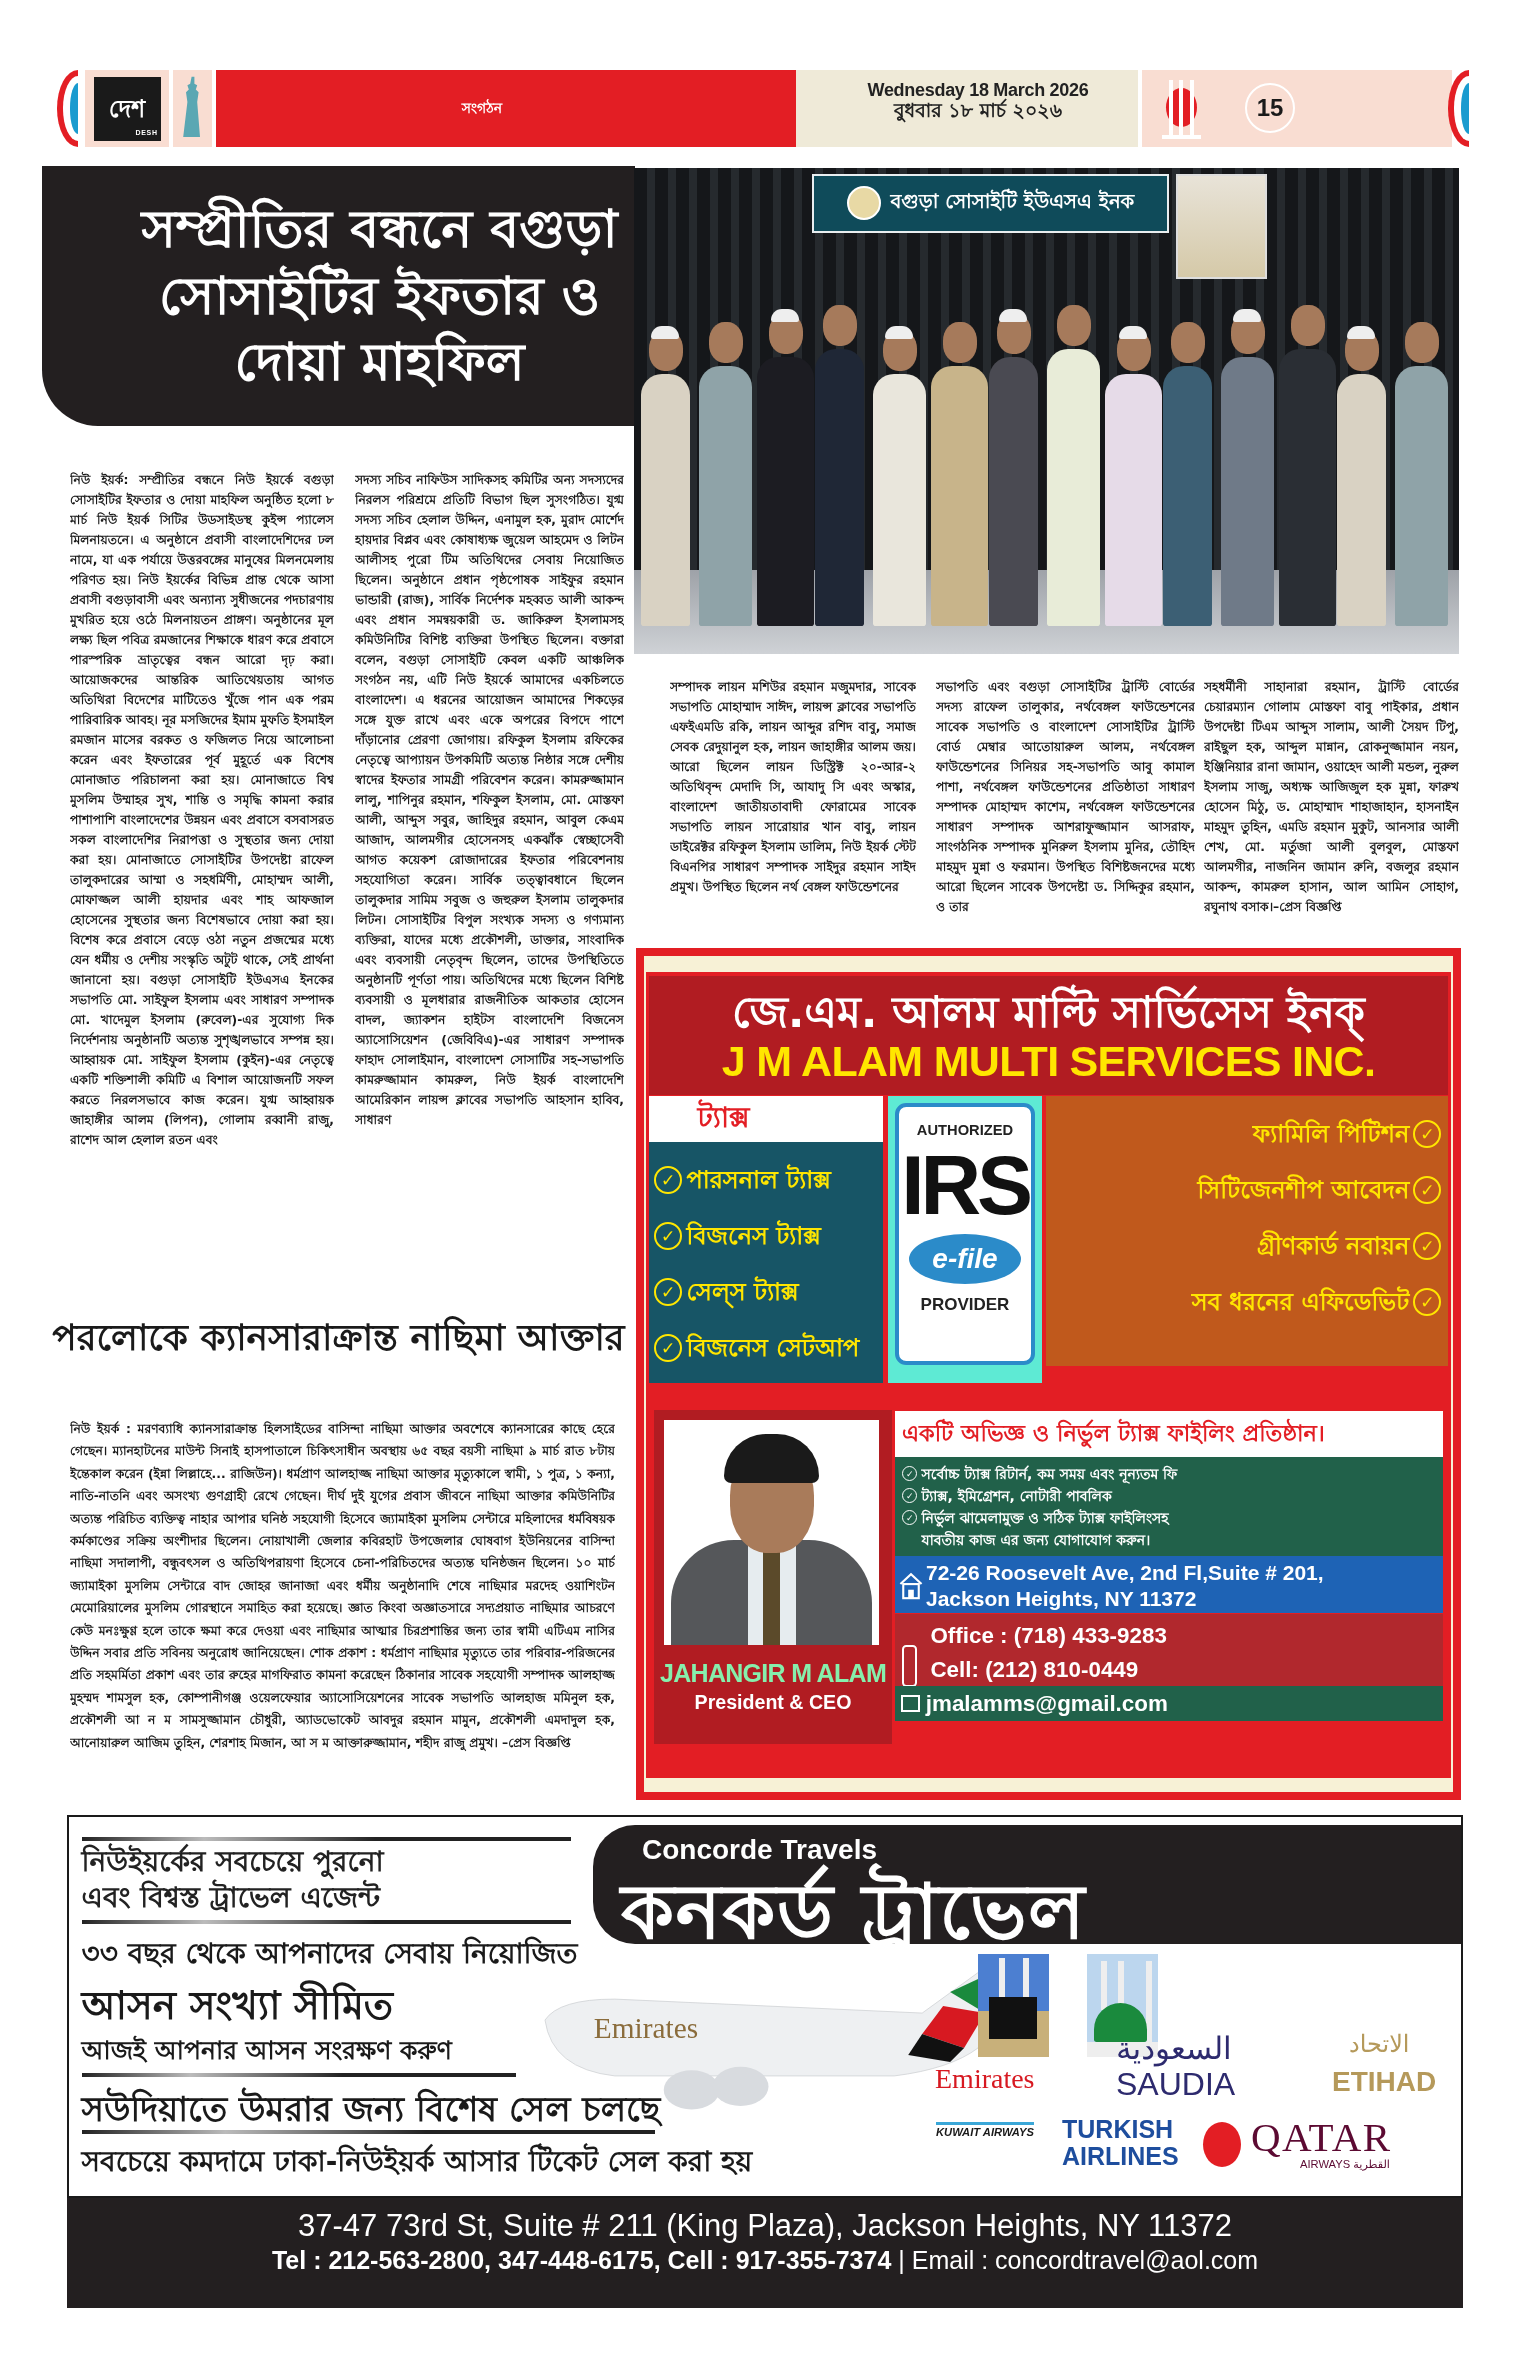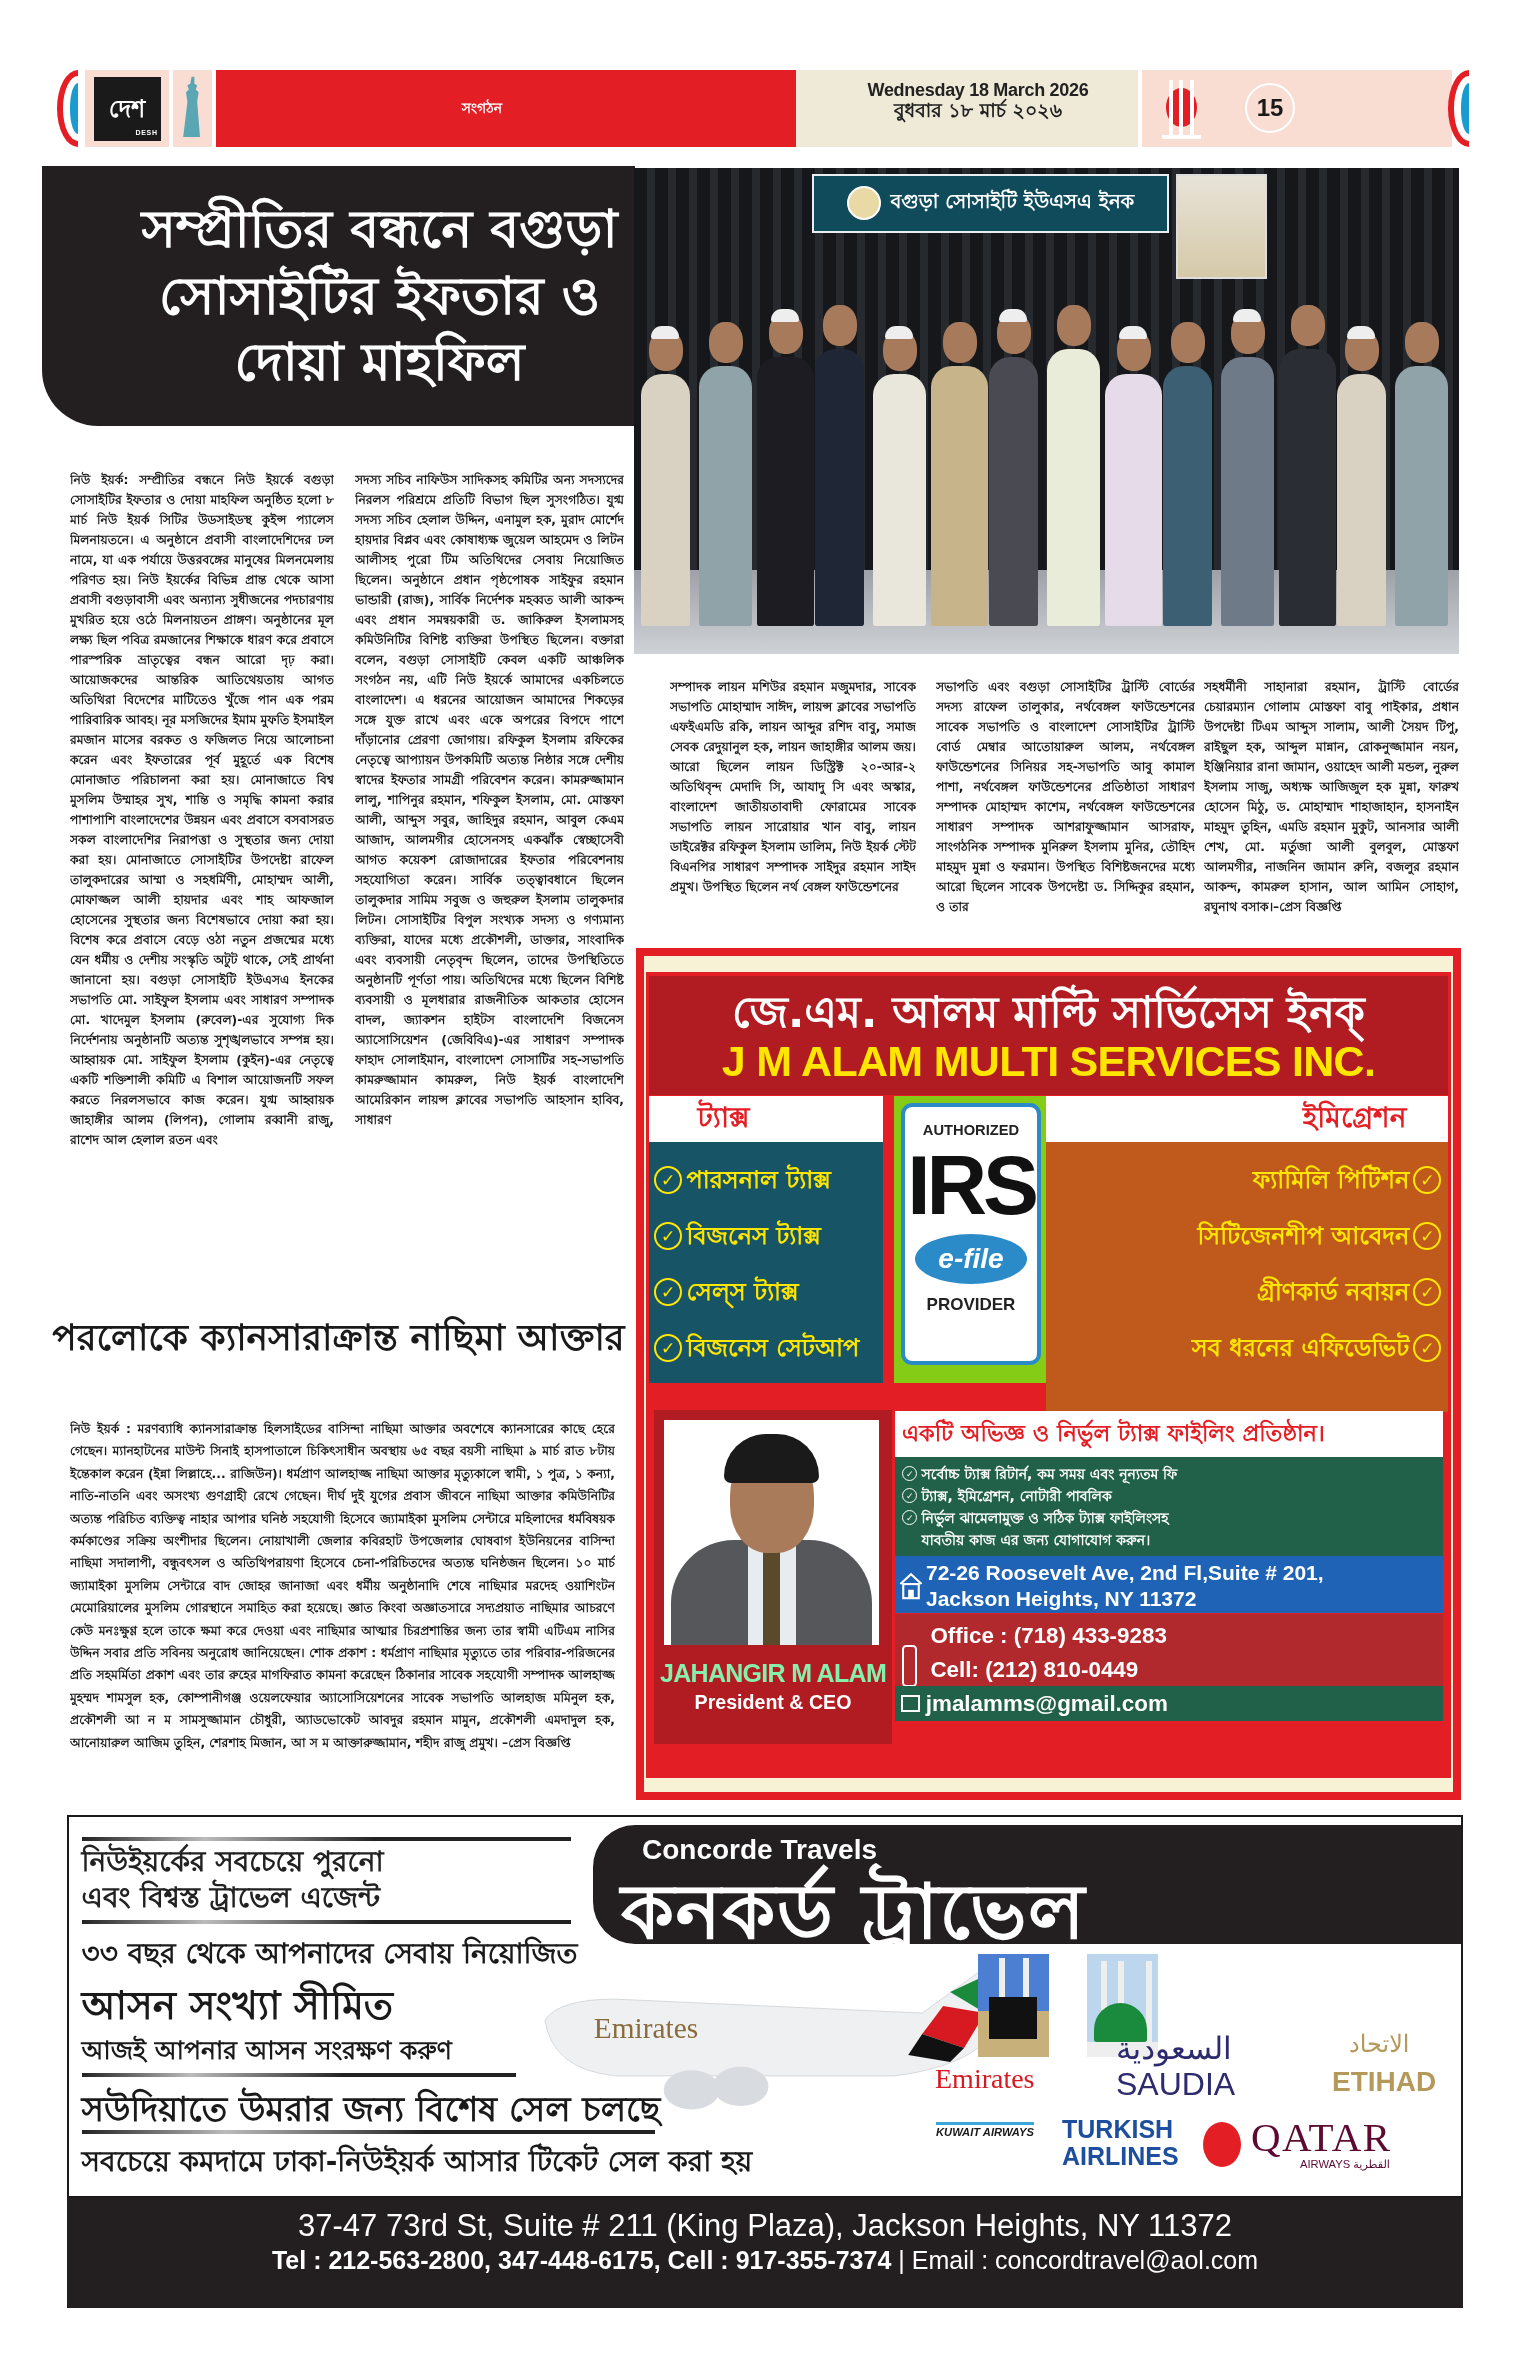--- a/index.html
+++ b/index.html
@@ -76,21 +76,21 @@
   .jm-left { position: absolute; left: 12.6px; top: 148px; width: 234px; height: 287px; }
   .jm-left .hd, .jm-right .hd { height: 46px; background: #fff; color: #e31e24; font-size: 28px; font-weight: bold; display: flex; align-items: center; }
   .jm-left .hd { justify-content: flex-start; padding-left: 49px; }
   .jm-left .list { background: #175566; height: 241px; padding: 9.8px 5.6px; }
   .jm-right { position: absolute; left: 410px; top: 148px; right: 12.6px; height: 287px; }
   .jm-right .hd { justify-content: flex-end; padding-right: 42px; }
   .jm-right .list { background: #c0591c; height: 270px; padding: 9.8px 7px; text-align: right; }
   .svc { color: #ffe600; font-size: 24px; font-weight: bold; line-height: 56px; display: flex; align-items: center; gap: 4.2px; white-space: nowrap; }
   .jm-right .svc { justify-content: flex-end; }
   .chk { width: 28px; height: 28px; border: 2.8px solid #ffe600; border-radius: 50%; display: inline-flex; align-items: center; justify-content: center; font-size: 17px; flex: none; }
-  .irs { position: absolute; left: 252px; top: 148px; width: 154px; height: 287px; background: #84cc16; margin-left: 6px; }
+  .irs { position: absolute; left: 252px; top: 148px; width: 154px; height: 287px; background: #5eead4; }
   .irs .card { position: absolute; left: 7px; top: 7px; width: 140px; height: 262px; background: #fff; border: 4.2px solid #2b8bc9; border-radius: 11.2px; text-align: center; font-family: "Liberation Sans", sans-serif; font-weight: bold; }
   .irs .auth { font-size: 14.7px; margin-top: 15.4px; color: #222; }
   .irs .big { font-size: 84px; line-height: 1; letter-spacing: -4.2px; color: #111; margin-top: 4.2px; }
   .irs .efile { width: 112px; height: 50px; margin: 7px auto 0; border-radius: 50%; background: #2b8bc9; color: #fff; font-size: 28px; font-style: italic; display: flex; align-items: center; justify-content: center; }
   .irs .prov { font-size: 17px; color: #222; margin-top: 11.2px; }
 
   .jm-photo { position: absolute; left: 18px; top: 462px; width: 238px; height: 334px; background: #b11c22; }
   .jm-photo .pic { position: absolute; left: 9.8px; top: 9.8px; width: 215px; height: 225px; background: #fff; overflow: hidden; }
   .jm-photo .pic .suit { position: absolute; left: 7px; right: 7px; bottom: 0; height: 105px; background: #55575a; border-radius: 63px 63px 0 0; }
   .jm-photo .pic .shirt { position: absolute; left: 84px; bottom: 0; width: 48px; height: 105px; background: #e6ecef; }
@@ -330,21 +330,20 @@
       <div class="auth">AUTHORIZED</div>
       <div class="big">IRS</div>
       <div class="efile">
           <span>e-file</span>
         </div>
       <div class="prov">PROVIDER</div>
     </div>
   </div>
 
   <div class="jm-right">
-    <div class="hd">ইমিগ্রেশন</div>
     <div class="list">
       <div class="svc">
           <span>ফ্যামিলি পিটিশন</span>
           <span class="chk">✓</span>
         </div>
       <div class="svc">
           <span>সিটিজেনশীপ আবেদন</span>
           <span class="chk">✓</span>
         </div>
       <div class="svc">

